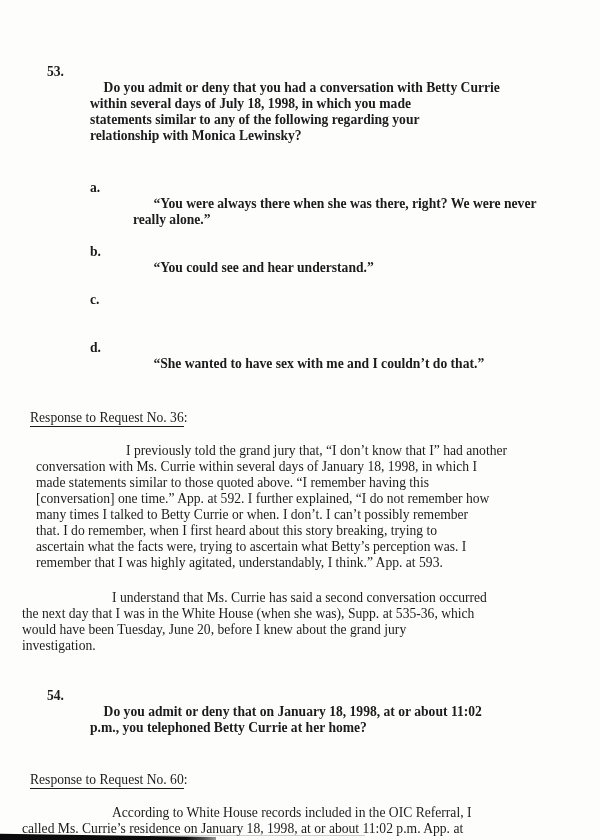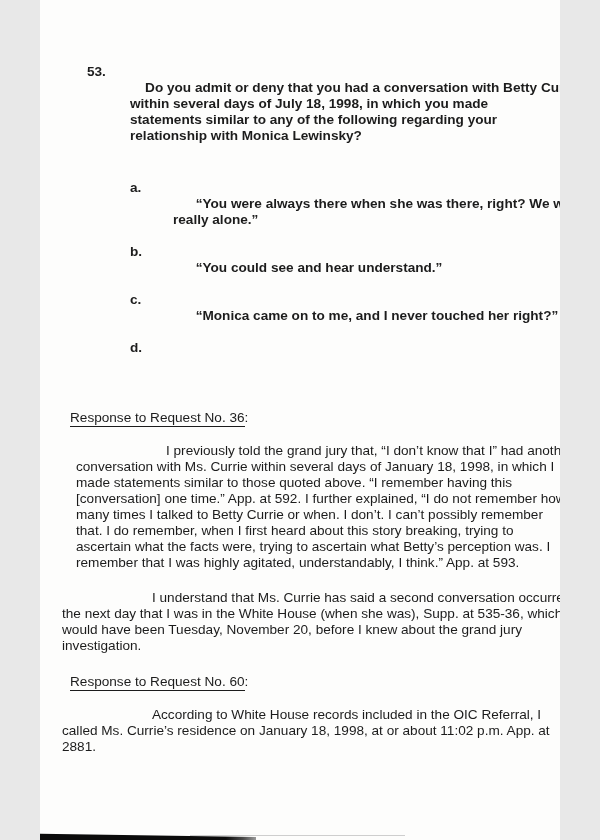--- a/index.html
+++ b/index.html
@@ -1,23 +1,23 @@
 <!DOCTYPE html>
 <html><head>
 <meta charset="utf-8">
 <style>
   html, body { margin: 0; padding: 0; background: #e8e8e8; }
   .page {
     position: relative;
-    width: 520px;
+    width: 600px;
     height: 840px;
     margin: 0 auto;
     background: #fdfdfc;
     overflow: hidden;
-    font-family: Liberation Sans, sans-serif;
+    font-family: Liberation Serif, serif;
     font-size: 13.6px;
     line-height: 16px;
     color: #1c1c1c;
     box-sizing: border-box;
     padding-top: 64px;
     -webkit-font-smoothing: antialiased;
   }
   .q {
     position: relative;
     padding-left: 90px;
@@ -97,45 +97,49 @@
 
   <div class="subitems">
     <div class="sub">
       <span class="letter">a.</span><span>“You were always there when she was there, right? We were never
 really alone.”</span>
     </div>
     <div class="sub">
       <span class="letter">b.</span><span>“You could see and hear understand.”</span>
     </div>
     <div class="sub">
-      <span class="letter">c.</span><span>“Monica came on to me, and I never touched her right?”</span>
+      <span class="letter">c.</span>
     </div>
     <div class="sub">
-      <span class="letter">d.</span>
+      <span class="letter">d.</span><span>“She wanted to have sex with me and I couldn’t do that.”</span>
     </div>
   </div>
 
   <div class="rh mt-rh53">
     <span class="u">Response to Request No. 36</span><span>:</span>
   </div>
 
   <div class="para mt-p1">I previously told the grand jury that, “I don’t know that I” had another
 conversation with Ms. Currie within several days of January 18, 1998, in which I
 made statements similar to those quoted above. “I remember having this
 [conversation] one time.” App. at 592. I further explained, “I do not remember how
 many times I talked to Betty Currie or when. I don’t. I can’t possibly remember
 that. I do remember, when I first heard about this story breaking, trying to
 ascertain what the facts were, trying to ascertain what Betty’s perception was. I
 remember that I was highly agitated, understandably, I think.” App. at 593.</div>
 
   <div class="para mt-p2">I understand that Ms. Currie has said a second conversation occurred
 the next day that I was in the White House (when she was), Supp. at 535-36, which
-would have been Tuesday, November 20, before I knew about the grand jury
+would have been Tuesday, June 20, before I knew about the grand jury
 investigation.</div>
 
+  <div class="q mt-q54">
+    <span class="num">54.</span><span>Do you admit or deny that on January 18, 1998, at or about 11:02
+p.m., you telephoned Betty Currie at her home?</span>
+  </div>
 
   <div class="rh mt-rh54">
     <span class="u">Response to Request No. 60</span><span>:</span>
   </div>
 
   <div class="para mt-p3">According to White House records included in the OIC Referral, I
 called Ms. Currie’s residence on January 18, 1998, at or about 11:02 p.m. App. at
 2881.</div>
 
   <div class="scan-streak"></div>

